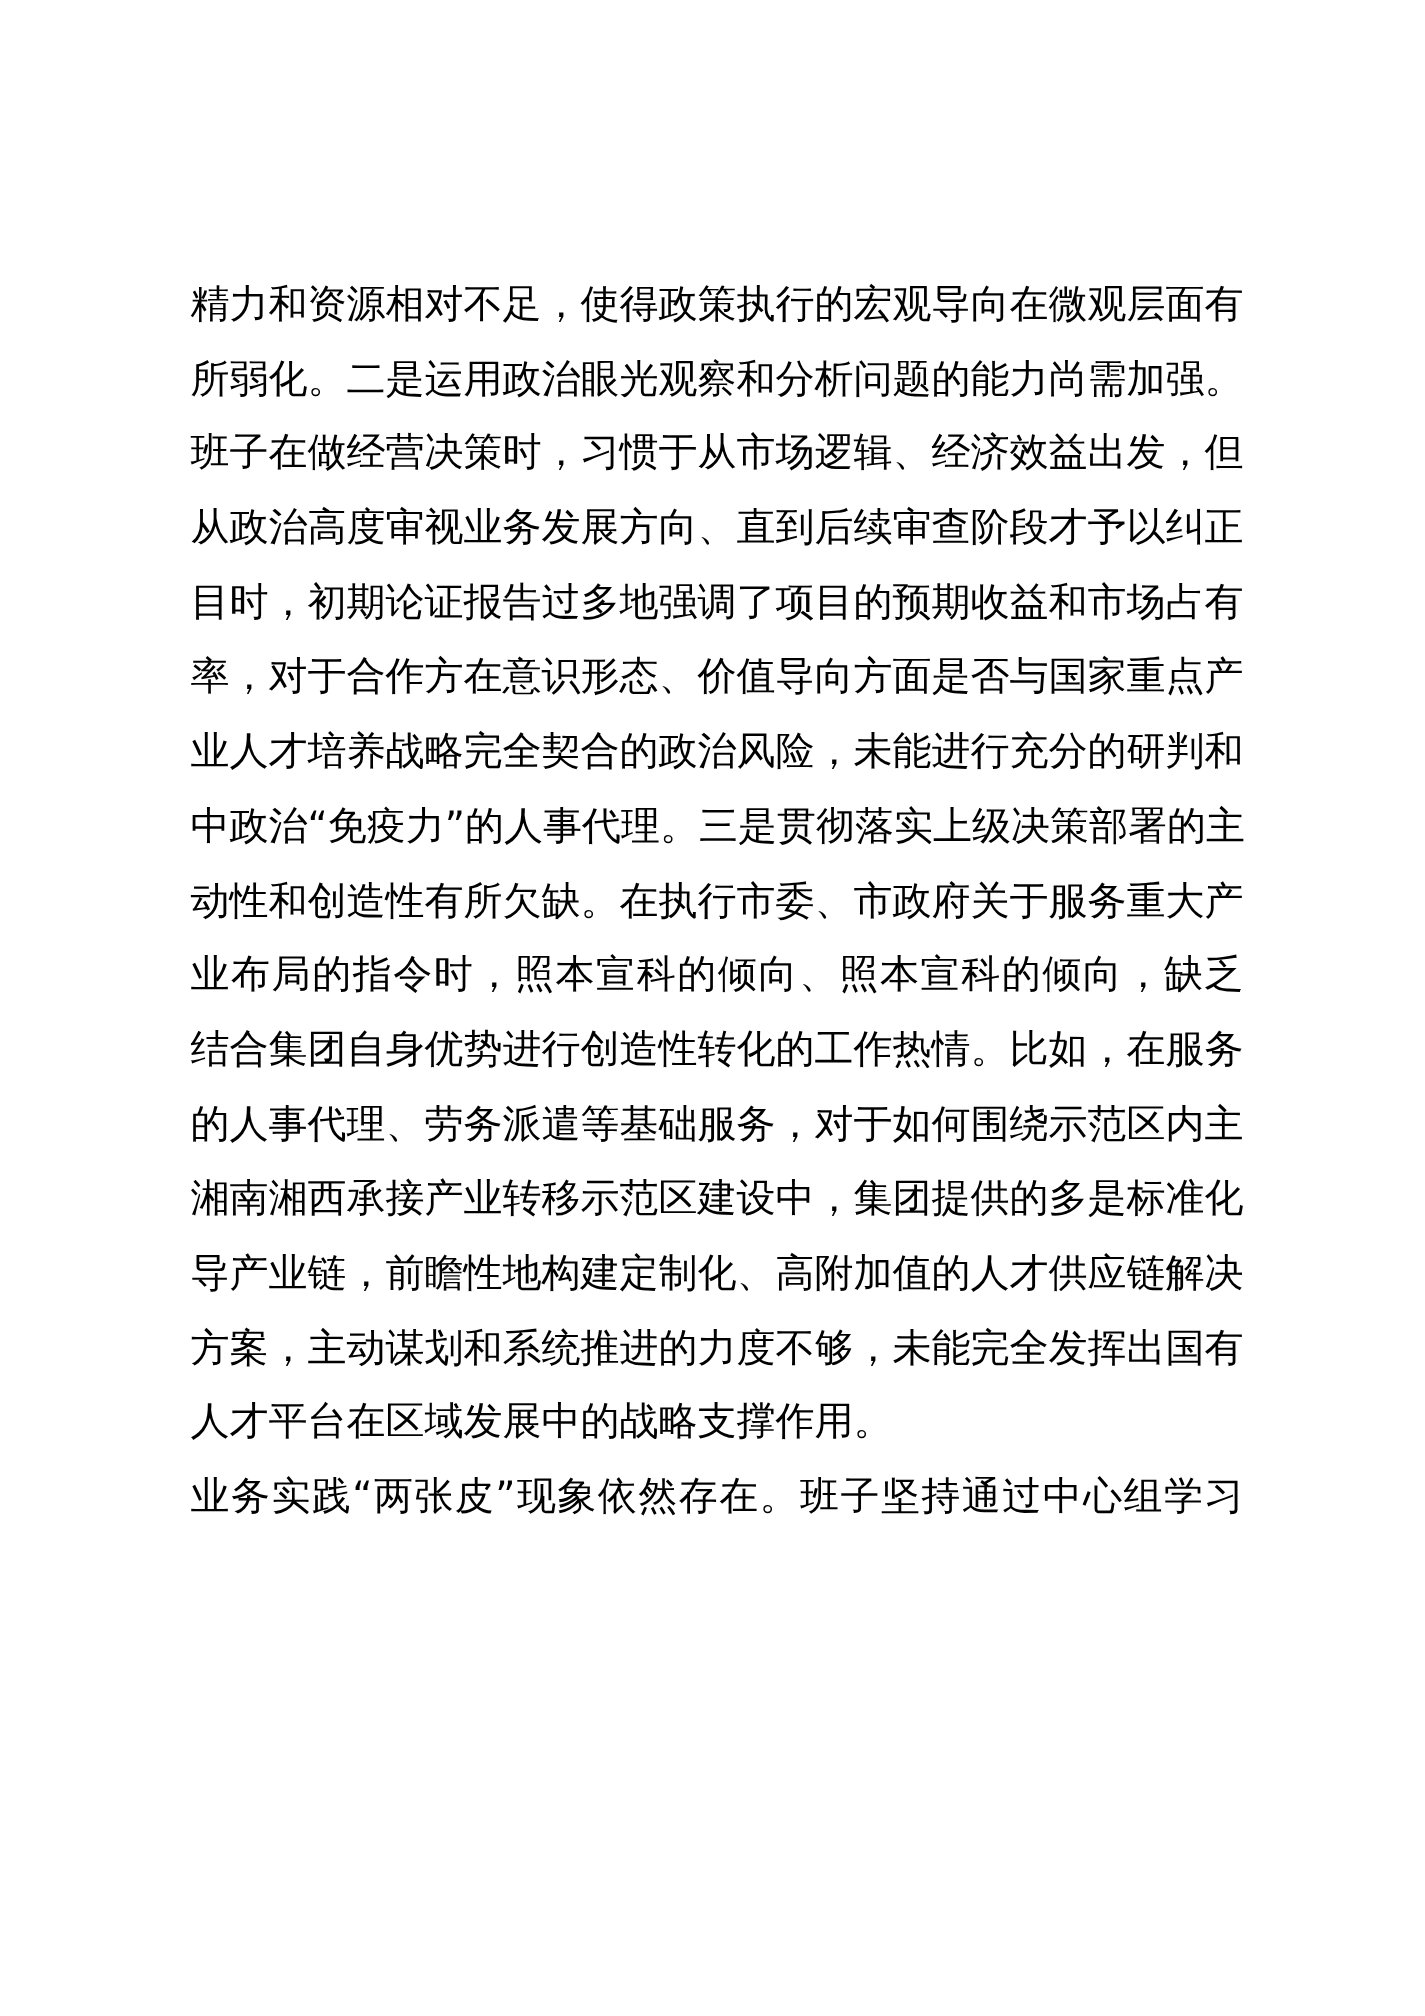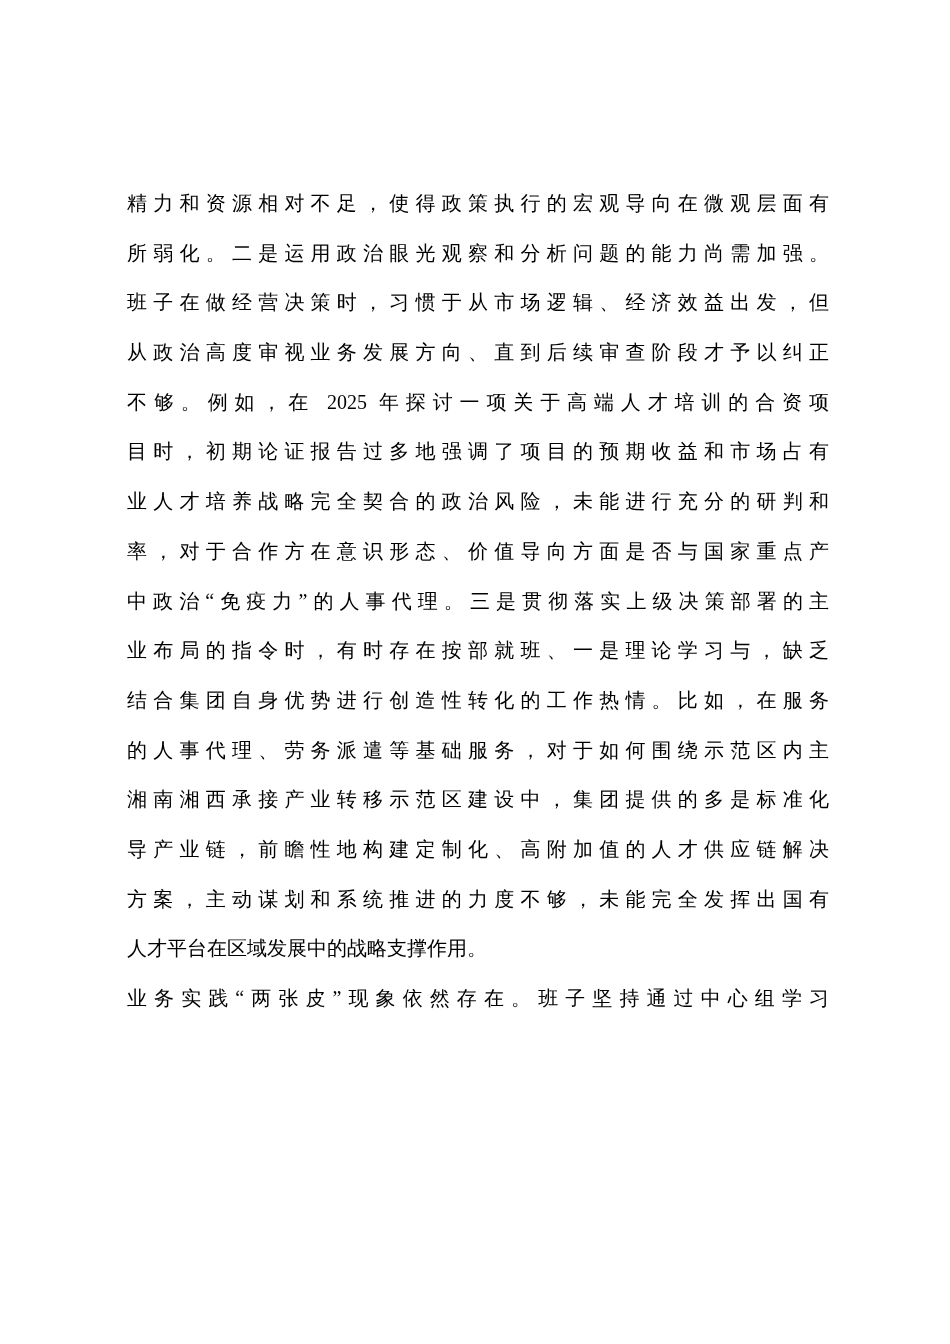--- a/index.html
+++ b/index.html
@@ -30,52 +30,51 @@
       width: 702px;
     }
     .paragraph {
       margin: 0;
       padding: 0;
     }
     .line {
       display: block;
       height: 49.7px;
       line-height: 49.7px;
-      font-size: 20px;
+      font-size: 26px;
       white-space: nowrap;
       text-align: justify;
       text-align-last: justify;
       overflow: visible;
-      font-family: Liberation Serif, serif;
     }
     .line.last {
       text-align: right;
       text-align-last: left;
     }
     .line.indent {
       padding-left: 52px;
     }
   </style>
 </head>
 <body>
 
 <div class="page">
   <div class="body-text">
 
     <div class="paragraph">
       <span class="line">精力和资源相对不足，使得政策执行的宏观导向在微观层面有</span>
       <span class="line">所弱化。二是运用政治眼光观察和分析问题的能力尚需加强。</span>
       <span class="line">班子在做经营决策时，习惯于从市场逻辑、经济效益出发，但</span>
       <span class="line">从政治高度审视业务发展方向、直到后续审查阶段才予以纠正</span>
-      <span class="line">不够。例如，在 2025 年探讨一项关于高端人才培训的合资项</span>
       <span class="line">目时，初期论证报告过多地强调了项目的预期收益和市场占有</span>
+      <span class="line">率，对于合作方在意识形态、价值导向方面是否与国家重点产</span>
       <span class="line">业人才培养战略完全契合的政治风险，未能进行充分的研判和</span>
-      <span class="line">率，对于合作方在意识形态、价值导向方面是否与国家重点产</span>
       <span class="line">中政治“免疫力”的人事代理。三是贯彻落实上级决策部署的主</span>
-      <span class="line">业布局的指令时，有时存在按部就班、一是理论学习与，缺乏</span>
+      <span class="line">动性和创造性有所欠缺。在执行市委、市政府关于服务重大产</span>
+      <span class="line">业布局的指令时，照本宣科的倾向、照本宣科的倾向，缺乏</span>
       <span class="line">结合集团自身优势进行创造性转化的工作热情。比如，在服务</span>
       <span class="line">的人事代理、劳务派遣等基础服务，对于如何围绕示范区内主</span>
       <span class="line">湘南湘西承接产业转移示范区建设中，集团提供的多是标准化</span>
       <span class="line">导产业链，前瞻性地构建定制化、高附加值的人才供应链解决</span>
       <span class="line">方案，主动谋划和系统推进的力度不够，未能完全发挥出国有</span>
       <span class="line last">人才平台在区域发展中的战略支撑作用。</span>
     </div>
 
     <div class="paragraph">
       <span class="line">业务实践“两张皮”现象依然存在。班子坚持通过中心组学习</span>

